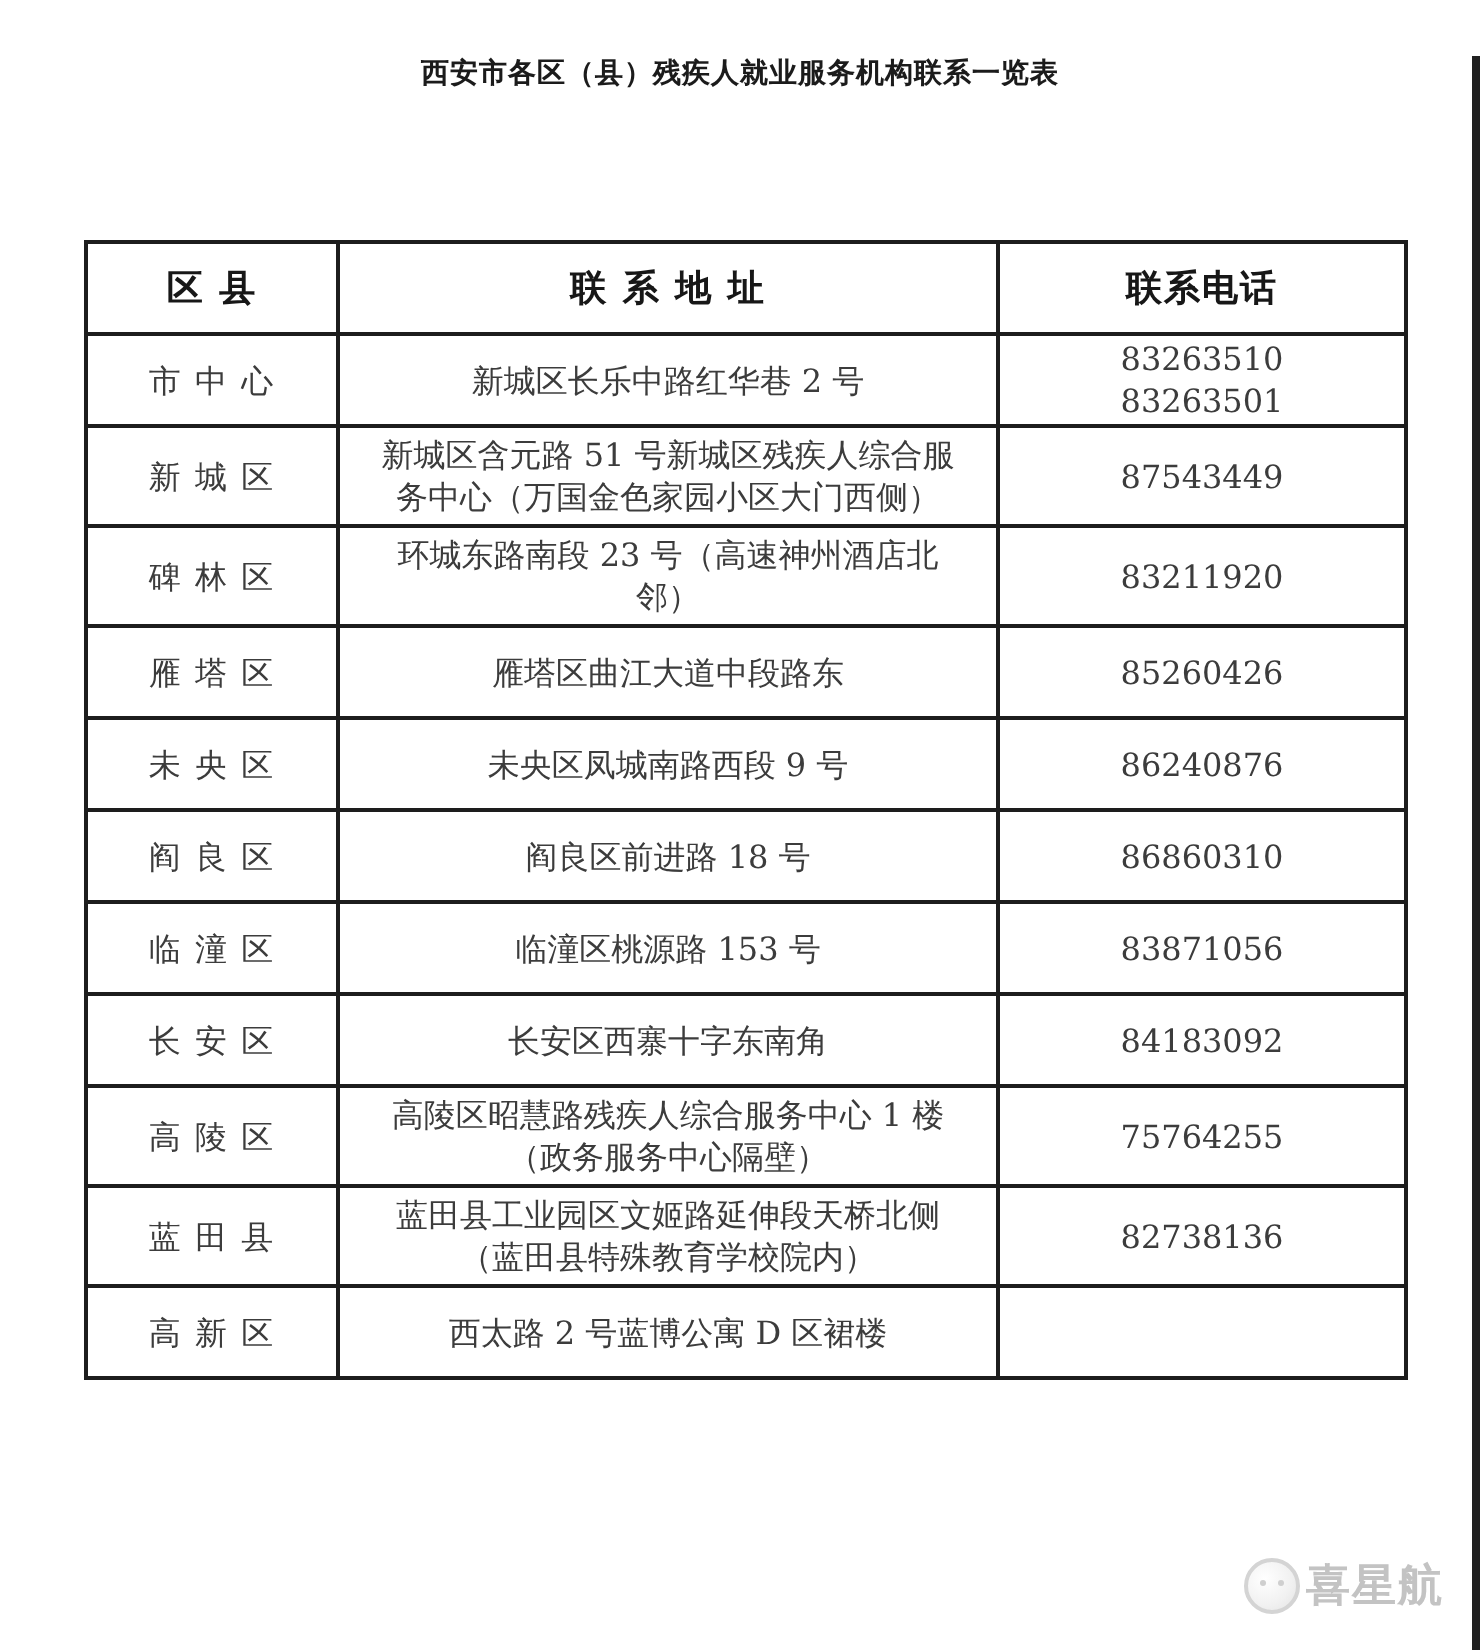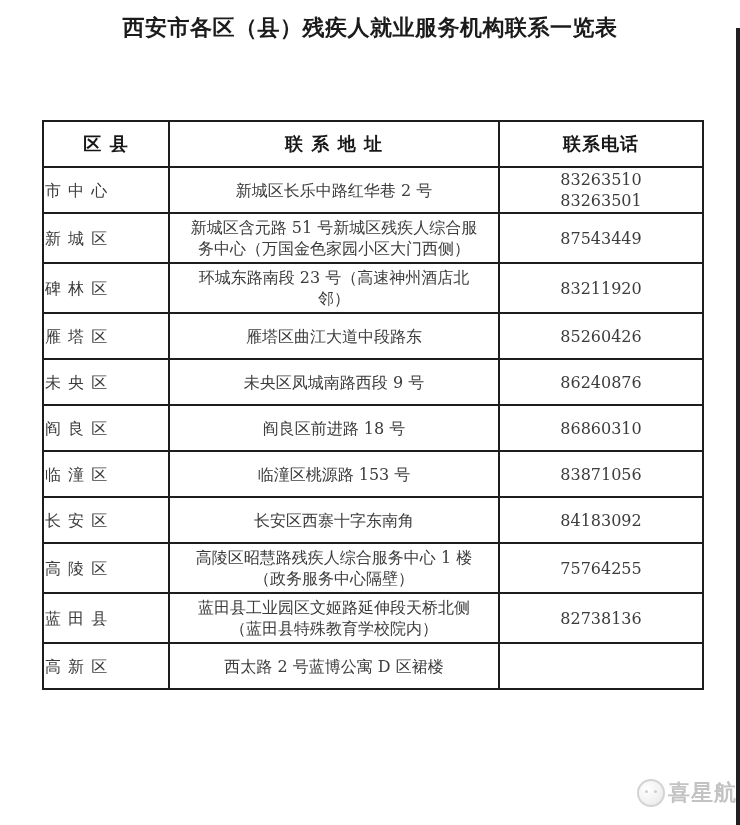--- a/index.html
+++ b/index.html
@@ -9,24 +9,24 @@
   }
   body {
     width: 740px;
     height: 825px;
     position: relative;
     overflow: hidden;
     font-family: "DejaVu Serif", "Liberation Serif", serif;
     color: #3c3c3c;
   }
   .page-title {
-    margin: 0;
+    margin: 15px;
     padding-top: 13px;
     text-align: center;
-    font-size: 22px;
+    font-size: 14px;
     font-weight: bold;
     letter-spacing: 0.5px;
     color: #1b1b1b;
   }
   table.contact-table {
     position: absolute;
     left: 42px;
     top: 120px;
     width: 660px;
     border-collapse: collapse;
@@ -48,34 +48,34 @@
   .col-district { width: 126px; }
   .col-address  { width: 330px; }
   .col-phone    { width: 204px; }
   .contact-table td {
     height: 38px;
     line-height: 21px;
     font-size: 16px;
     color: #3c3c3c;
   }
   td.cell-district {
-    text-align: left;
+    text-align: center;
     letter-spacing: 1px;
   }
   td.cell-address {
     text-align: center;
     padding: 3px 20px;
   }
   td.cell-phone {
     text-align: center;
   }
   .phone-line { display: block; }
   .watermark {
     position: absolute;
-    right: 3px;
+    right: 18px;
     bottom: 17px;
     display: flex;
     align-items: center;
     gap: 3px;
     color: #c3c3c3;
     font-size: 22px;
     font-weight: bold;
     letter-spacing: 1px;
     user-select: none;
   }

